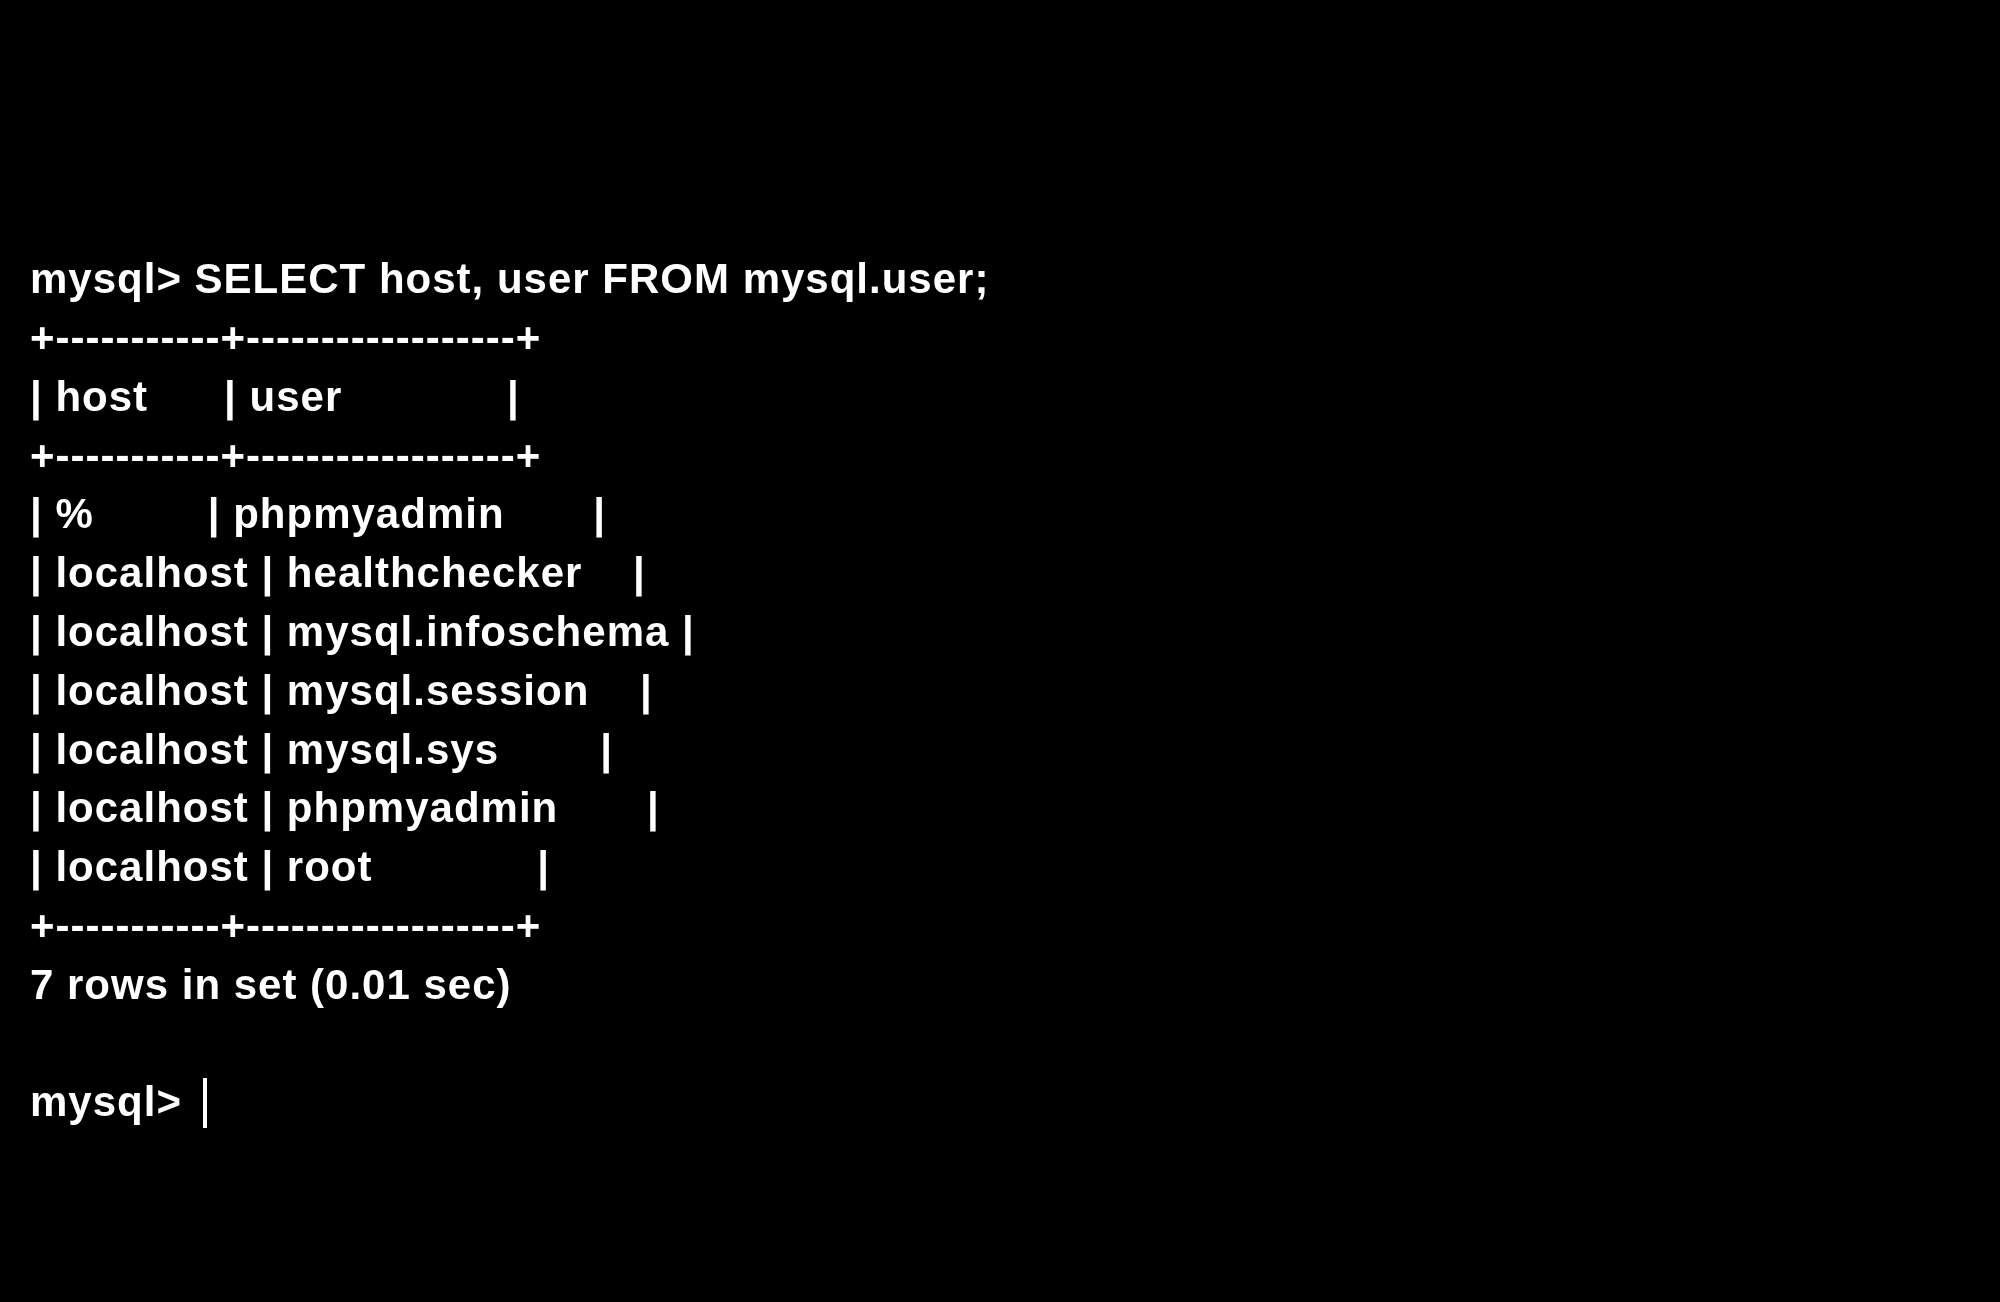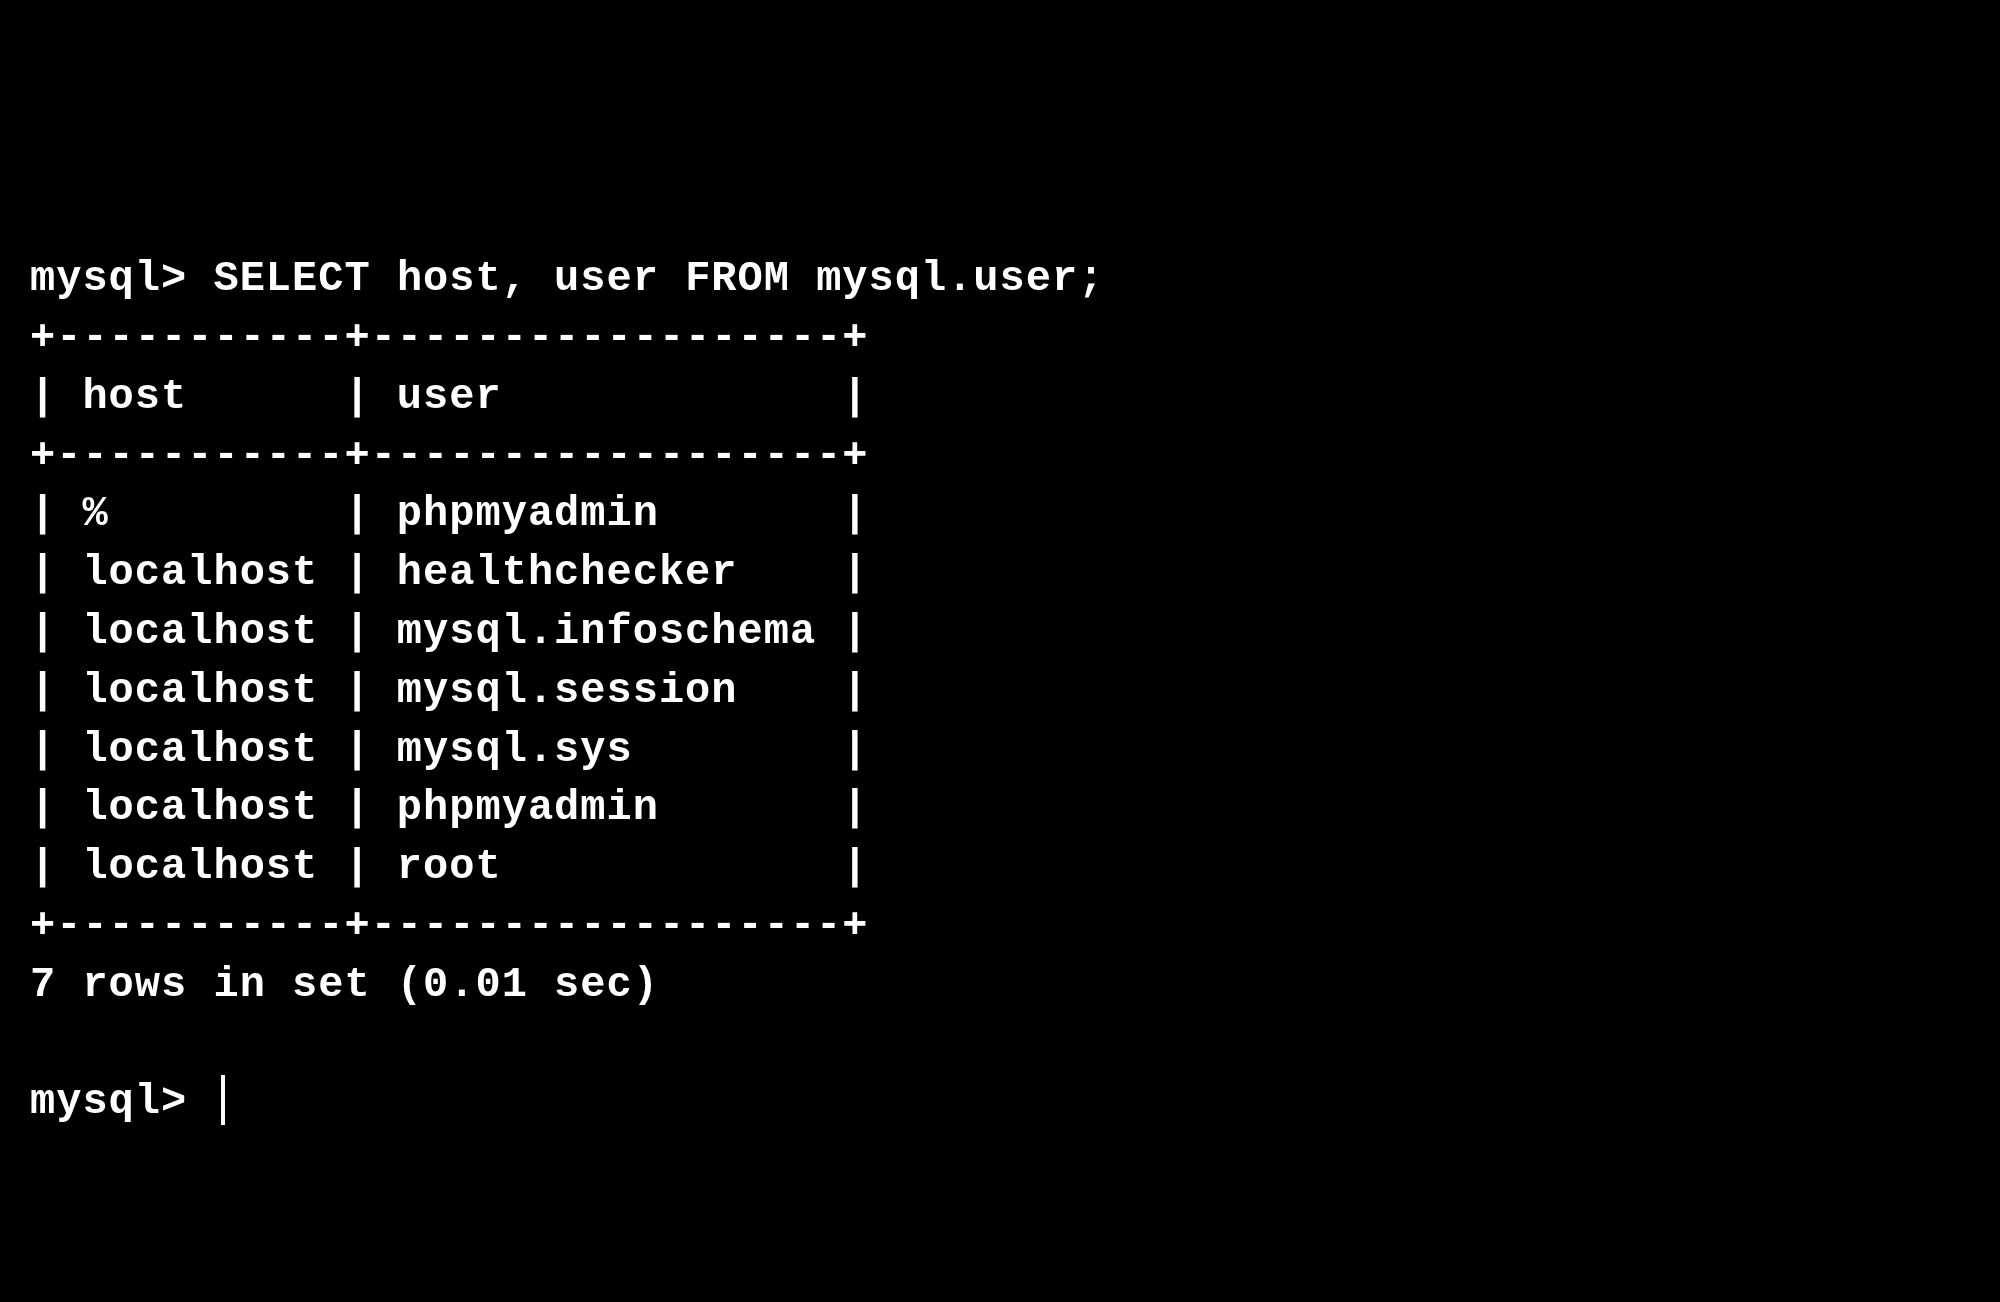--- a/index.html
+++ b/index.html
@@ -12,21 +12,21 @@
       color: #ffffff;
       font-family: 'Courier New', 'Consolas', 'Monaco', monospace;
       font-size: 42px;
       font-weight: bold;
       line-height: 1.4;
       padding: 15px 30px;
       white-space: pre;
       letter-spacing: 1px;
     }
     .terminal-output {
-      font-family: Liberation Mono, monospace;
+      font-family: Liberation Sans, sans-serif;
     }
     .cursor {
       display: inline-block;
       width: 4px;
       height: 50px;
       background: #ffffff;
       vertical-align: middle;
       margin-left: 8px;
       position: relative;
       top: -2px;

